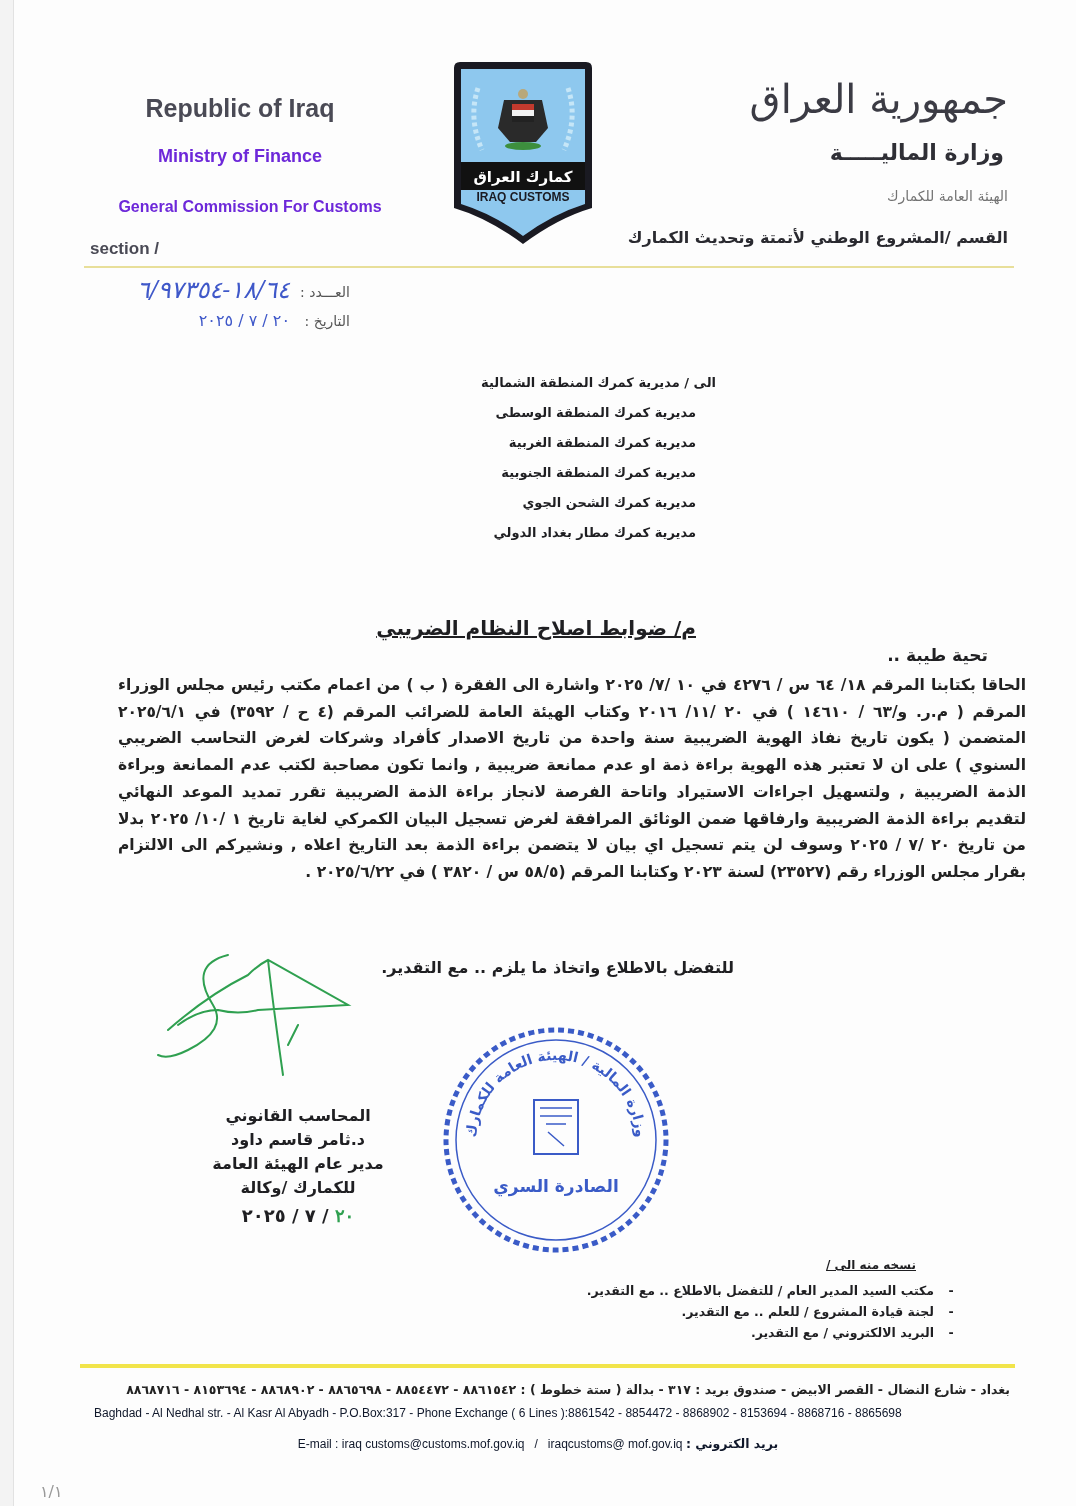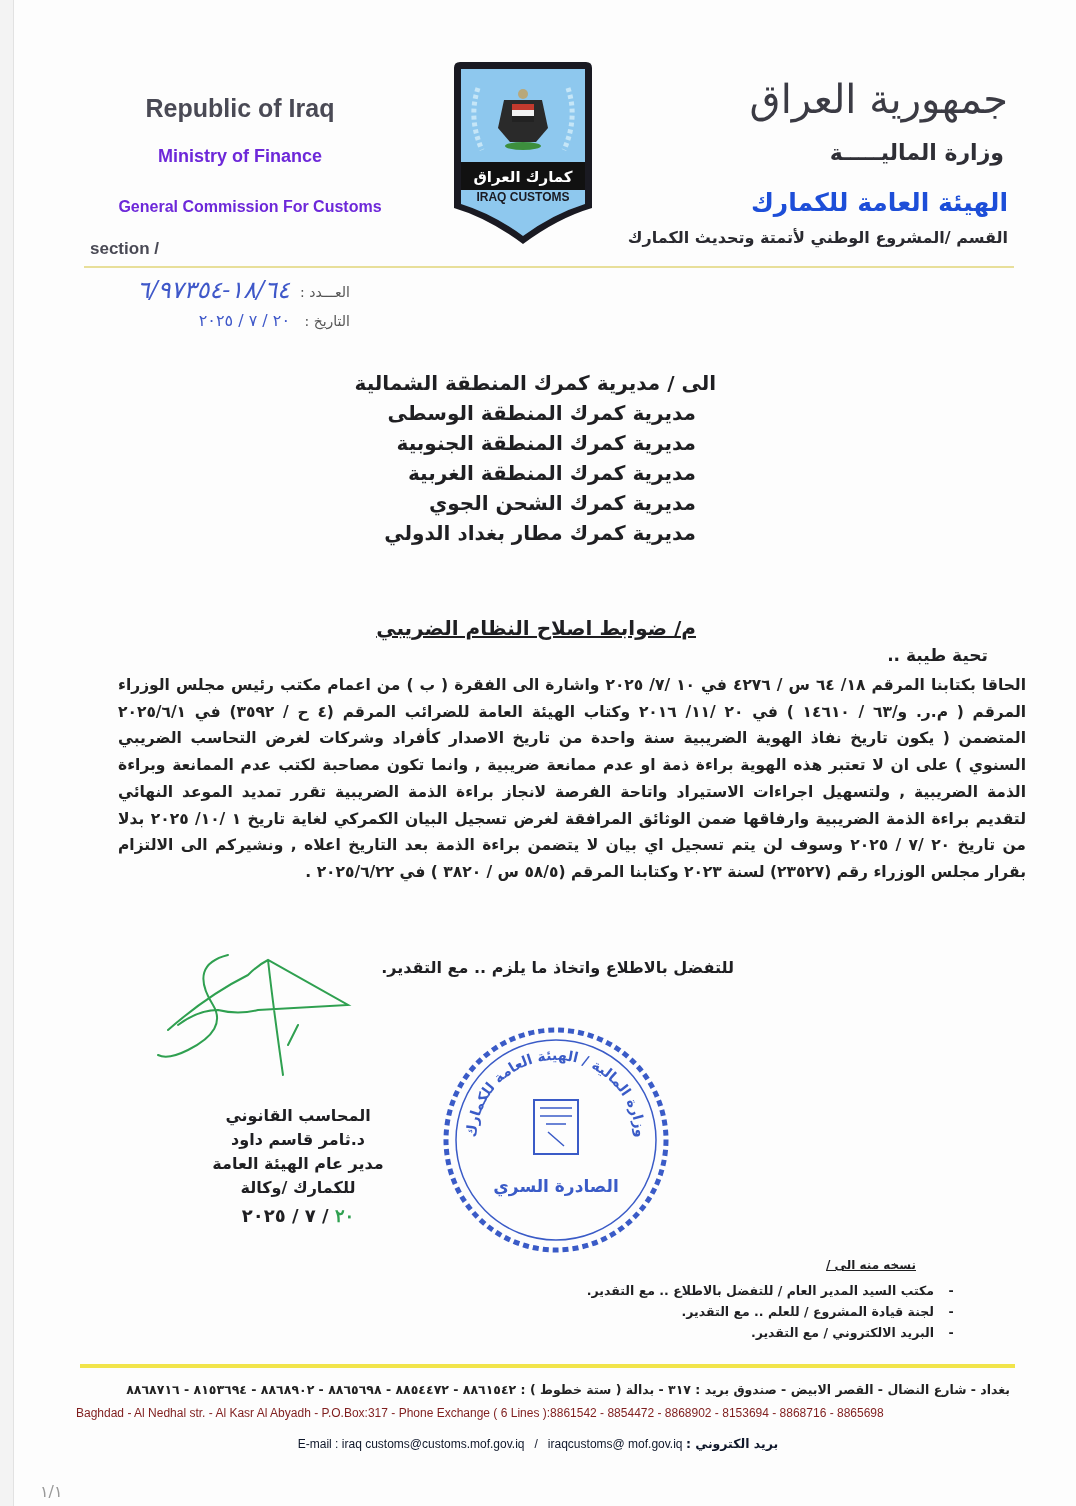--- a/index.html
+++ b/index.html
@@ -14,40 +14,40 @@
   .en-title { left: 60px; top: 94px; width: 360px; text-align: center; font-family: "Liberation Sans", sans-serif; font-weight: bold; font-size: 25px; color: #4a4a55; }
   .en-sub { left: 60px; width: 360px; text-align: center; font-family: "Liberation Sans", sans-serif; font-weight: bold; color: #6d28d9; }
   .en-min { top: 146px; font-size: 18px; }
   .en-gc { left: 70px; width: 360px; top: 188px; font-size: 16px; margin-top: 10px; }
   .section { left: 90px; top: 239px; font-family: "Liberation Sans", sans-serif; font-weight: bold; font-size: 17px; color: #4a4a55; }
 
   
   .ar { direction: rtl; font-family: "DejaVu Sans", sans-serif; }
   .ar-rep { right: 68px; top: 76px; font-family: "DejaVu Serif", serif; font-size: 40px; color: #3b3b44; letter-spacing: 1px; }
   .ar-min { right: 72px; top: 140px; font-size: 22px; font-weight: bold; color: #2f2f36; margin-left: 14px; }
-  .ar-gc { right: 68px; top: 188px; font-size: 25px; font-weight: bold; color: #1d4ed8; }
+  .ar-gc { right: 68px; top: 188px; font-size: 14px; font-weight: normal; color: #737373; }
   .ar-proj { right: 68px; top: 228px; font-size: 16px; font-weight: bold; color: #2a2a30; text-align: center; }
 
   .sep-top { left: 84px; top: 266px; width: 930px; height: 2px; background: #e8df9a; }
   .sep-bot { left: 80px; top: 1364px; width: 935px; height: 4px; background: #f1e44a; }
 
   
   .logo { left: 448px; top: 58px; width: 150px; height: 190px; }
 
   
   .ref-row { left: 60px; top: 280px; width: 290px; height: 28px; }
   .ref-label { position: absolute; right: 0; top: 4px; font-size: 14px; color: #555; direction: rtl; }
   .ref-value { position: absolute; right: 60px; top: -4px; font-family: "DejaVu Serif", serif; font-style: italic; font-size: 24px; color: #3f58c9; direction: rtl; letter-spacing: 1px; }
   .date-row { left: 60px; top: 311px; width: 290px; height: 24px; }
   .date-label { position: absolute; right: 0; top: 2px; font-size: 14px; color: #555; direction: rtl; }
   .date-value { position: absolute; right: 60px; top: 0px; font-size: 16px; color: #3f58c9; direction: rtl; }
 
   
   .recipients { right: 360px; top: 368px; text-align: right; direction: rtl; }
-  .recipients div { font-size: 20px; font-weight: bold; line-height: 30px; color: #1f1f22; }
+  .recipients div { font-size: 13px; font-weight: bold; line-height: 30px; color: #1f1f22; }
   .recipients .indent { margin-right: 20px; }
 
   .subject { right: 380px; top: 610px; font-size: 20px; font-weight: bold; text-decoration: underline; direction: rtl; margin-top: 6px; }
   .greeting { right: 88px; top: 645px; font-size: 17px; font-weight: bold; direction: rtl; }
 
   .body-text { left: 118px; top: 672px; width: 908px; direction: rtl; text-align: justify; text-align-last: right; font-size: 15.5px; font-weight: bold; line-height: 26.7px; color: #222; }
   .closing { right: 342px; top: 958px; font-size: 16px; font-weight: bold; direction: rtl; }
 
   .sig-block { left: 180px; top: 1104px; width: 236px; text-align: center; direction: rtl; font-weight: bold; }
   .sig-block div { font-size: 16px; line-height: 24px; }
@@ -56,21 +56,21 @@
 
   .signature { left: 148px; top: 935px; width: 300px; height: 160px; }
   .stamp { left: 436px; top: 1020px; width: 240px; height: 240px; }
 
   .cc-title { right: 160px; top: 1258px; font-size: 12px; font-weight: bold; text-decoration: underline; direction: rtl; }
   .cc-list { right: 108px; top: 1280px; direction: rtl; text-align: right; }
   .cc-item { font-size: 12.5px; font-weight: bold; line-height: 21px; }
   .cc-item .dash { display: inline-block; width: 34px; text-align: center; }
 
   .foot-ar { right: 66px; top: 1382px; font-size: 12.5px; font-weight: bold; direction: rtl; color: #222; white-space: nowrap; }
-  .foot-en { left: 76px; top: 1406px; font-family: "Liberation Sans", sans-serif; font-size: 12px; color: #7f1d1d; white-space: nowrap; }
+  .foot-en { left: 94px; top: 1406px; font-family: "Liberation Sans", sans-serif; font-size: 12px; color: #0f172a; white-space: nowrap; }
   .foot-mail { left: 0; width: 1076px; top: 1436px; text-align: center; font-family: "Liberation Sans", sans-serif; font-size: 12px; color: #0f172a; white-space: nowrap; }
   .foot-mail .ar-lbl { font-family: "DejaVu Sans", sans-serif; font-weight: bold; font-size: 12.5px; }
 
   .page-num { left: 40px; top: 1482px; font-size: 16px; color: #999; }
 </style>
 </head>
 <body>
 
 <div class="page-edge"></div>
 
@@ -109,22 +109,22 @@
   <span class="ref-value">١٨/٦٤-٦/٩٧٣٥٤</span>
 </div>
 <div class="abs date-row">
   <span class="date-label">التاريخ :</span>
   <span class="date-value">٢٠ / ٧ / ٢٠٢٥</span>
 </div>
 
 <div class="abs recipients">
   <div>الى / مديرية كمرك المنطقة الشمالية</div>
   <div class="indent">مديرية كمرك المنطقة الوسطى</div>
+  <div class="indent">مديرية كمرك المنطقة الغربية</div>
   <div class="indent">مديرية كمرك المنطقة الجنوبية</div>
-  <div class="indent">مديرية كمرك المنطقة الغربية</div>
   <div class="indent">مديرية كمرك الشحن الجوي</div>
   <div class="indent">مديرية كمرك مطار بغداد الدولي</div>
 </div>
 
 <div class="abs subject">م/ ضوابط اصلاح النظام الضريبي</div>
 <div class="abs greeting">تحية طيبة ..</div>
 
 <div class="abs body-text">الحاقا بكتابنا المرقم ١٨/ ٦٤ س / ٤٢٧٦ في ١٠ /٧/ ٢٠٢٥ واشارة الى الفقرة ( ب ) من اعمام مكتب رئيس مجلس الوزراء المرقم ( م.ر. و/٦٣ / ١٤٦١٠ ) في ٢٠ /١١/ ٢٠١٦ وكتاب الهيئة العامة للضرائب المرقم (٤ ح / ٣٥٩٢) في ٢٠٢٥/٦/١ المتضمن ( يكون تاريخ نفاذ الهوية الضريبية سنة واحدة من تاريخ الاصدار كأفراد وشركات لغرض التحاسب الضريبي السنوي ) على ان لا تعتبر هذه الهوية براءة ذمة او عدم ممانعة ضريبية , وانما تكون مصاحبة لكتب عدم الممانعة وبراءة الذمة الضريبية , ولتسهيل اجراءات الاستيراد واتاحة الفرصة لانجاز براءة الذمة الضريبية تقرر تمديد الموعد النهائي لتقديم براءة الذمة الضريبية وارفاقها ضمن الوثائق المرافقة لغرض تسجيل البيان الكمركي لغاية تاريخ ١ /١٠/ ٢٠٢٥ بدلا من تاريخ ٢٠ /٧ / ٢٠٢٥ وسوف لن يتم تسجيل اي بيان لا يتضمن براءة الذمة بعد التاريخ اعلاه , ونشيركم الى الالتزام بقرار مجلس الوزراء رقم (٢٣٥٢٧) لسنة ٢٠٢٣ وكتابنا المرقم (٥٨/٥ س / ٣٨٢٠ ) في ٢٠٢٥/٦/٢٢ .</div>
 
 <div class="abs closing">للتفضل بالاطلاع واتخاذ ما يلزم .. مع التقدير.</div>

